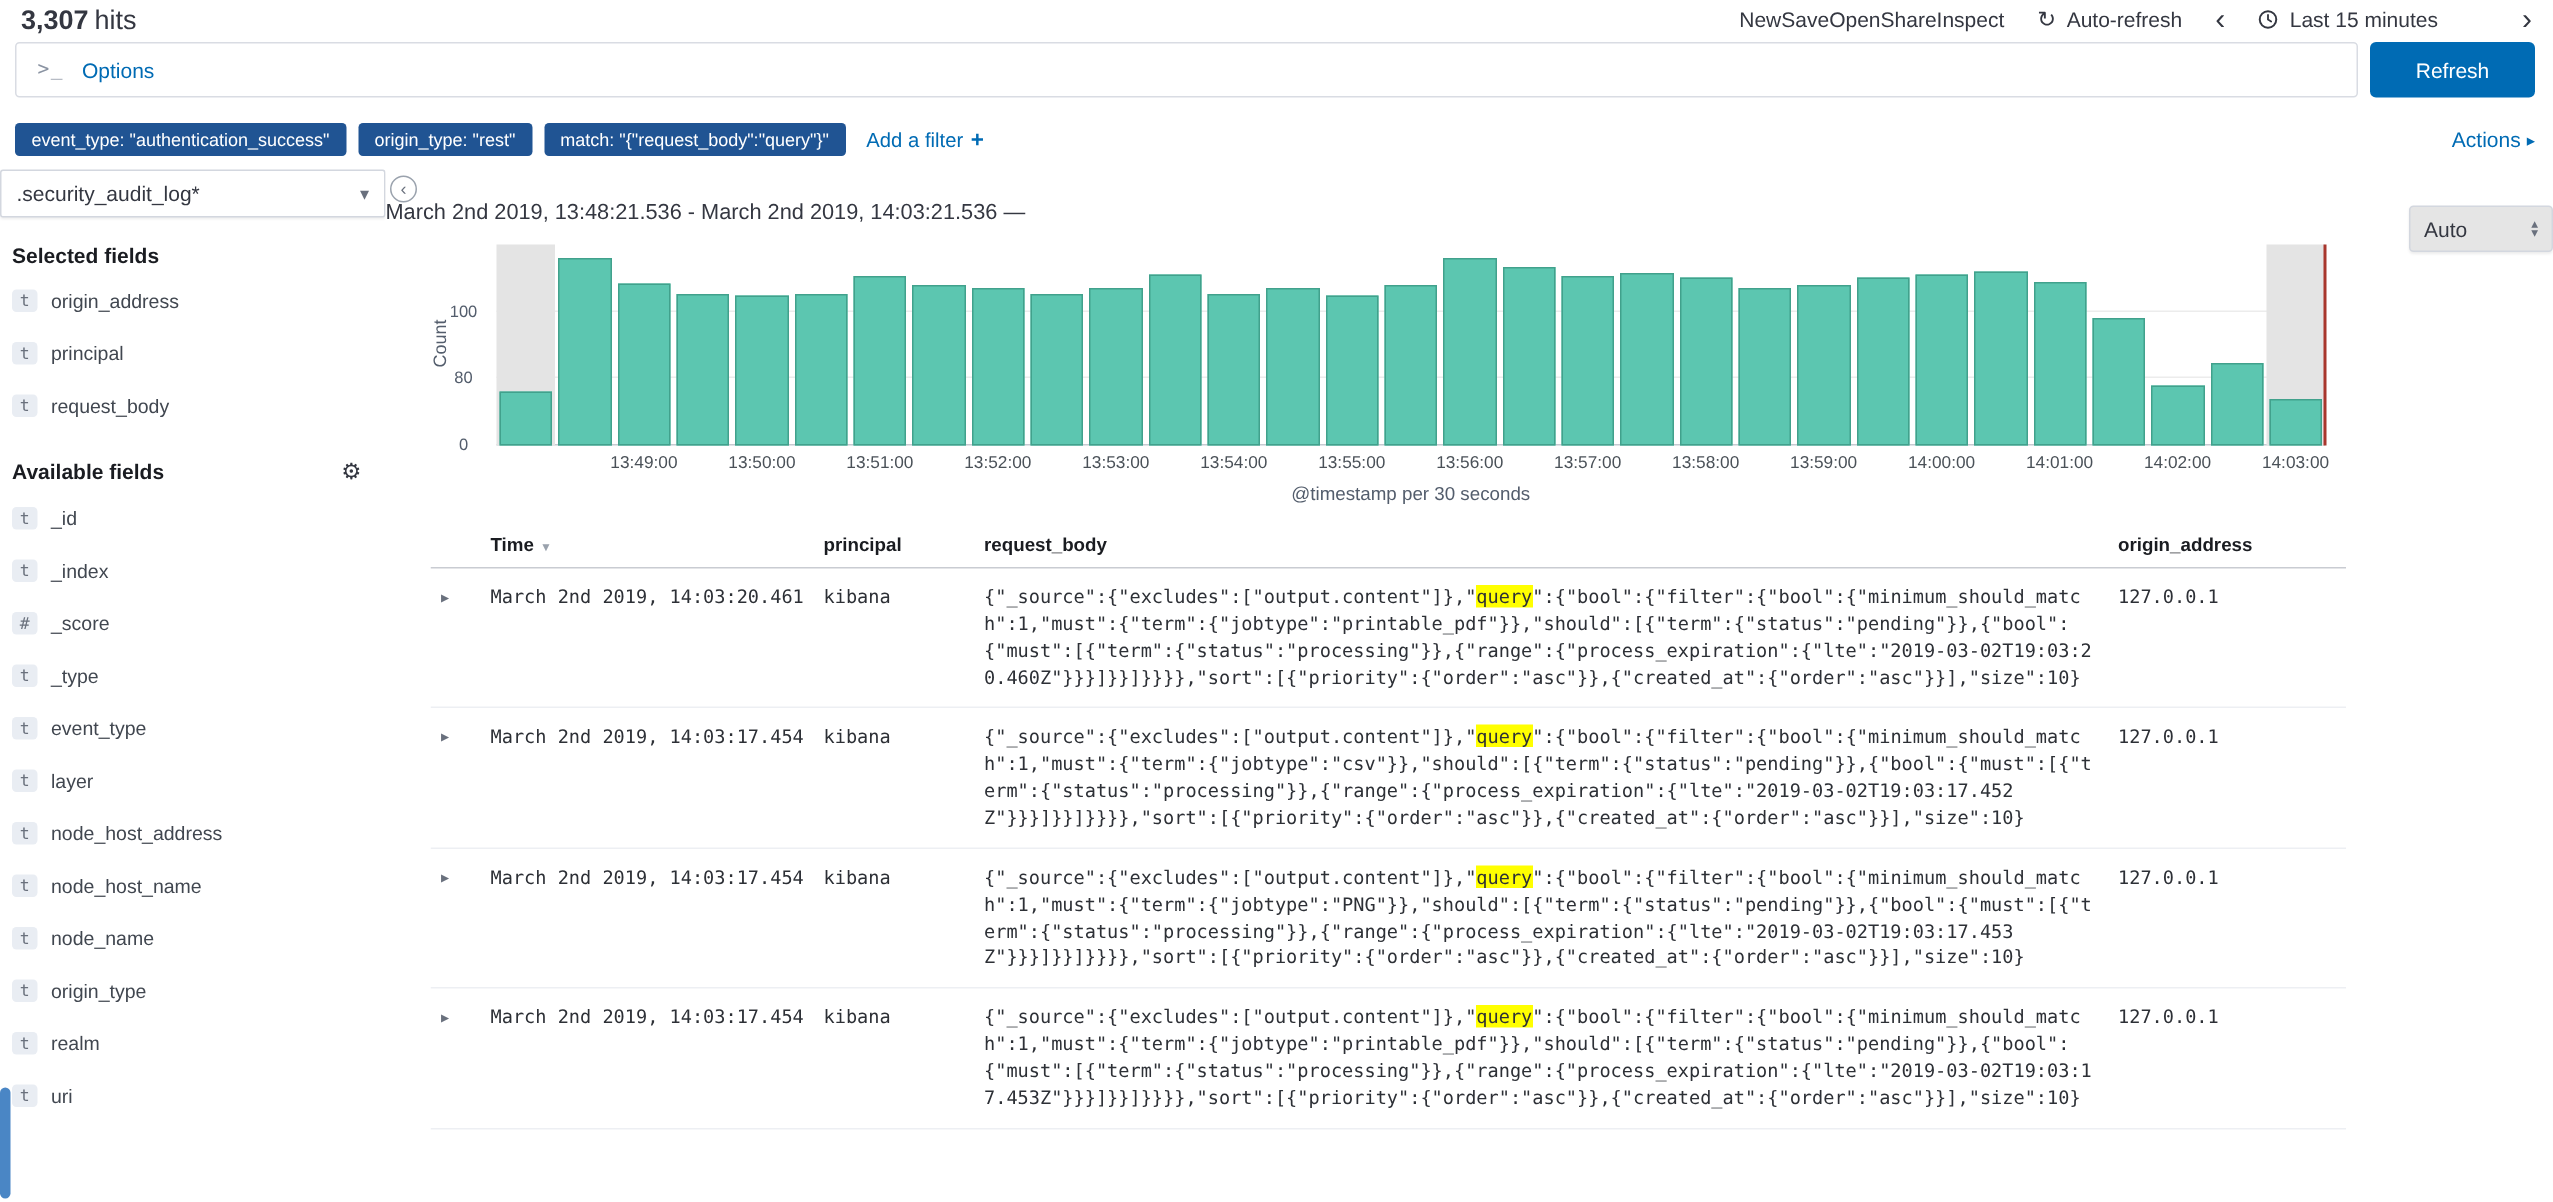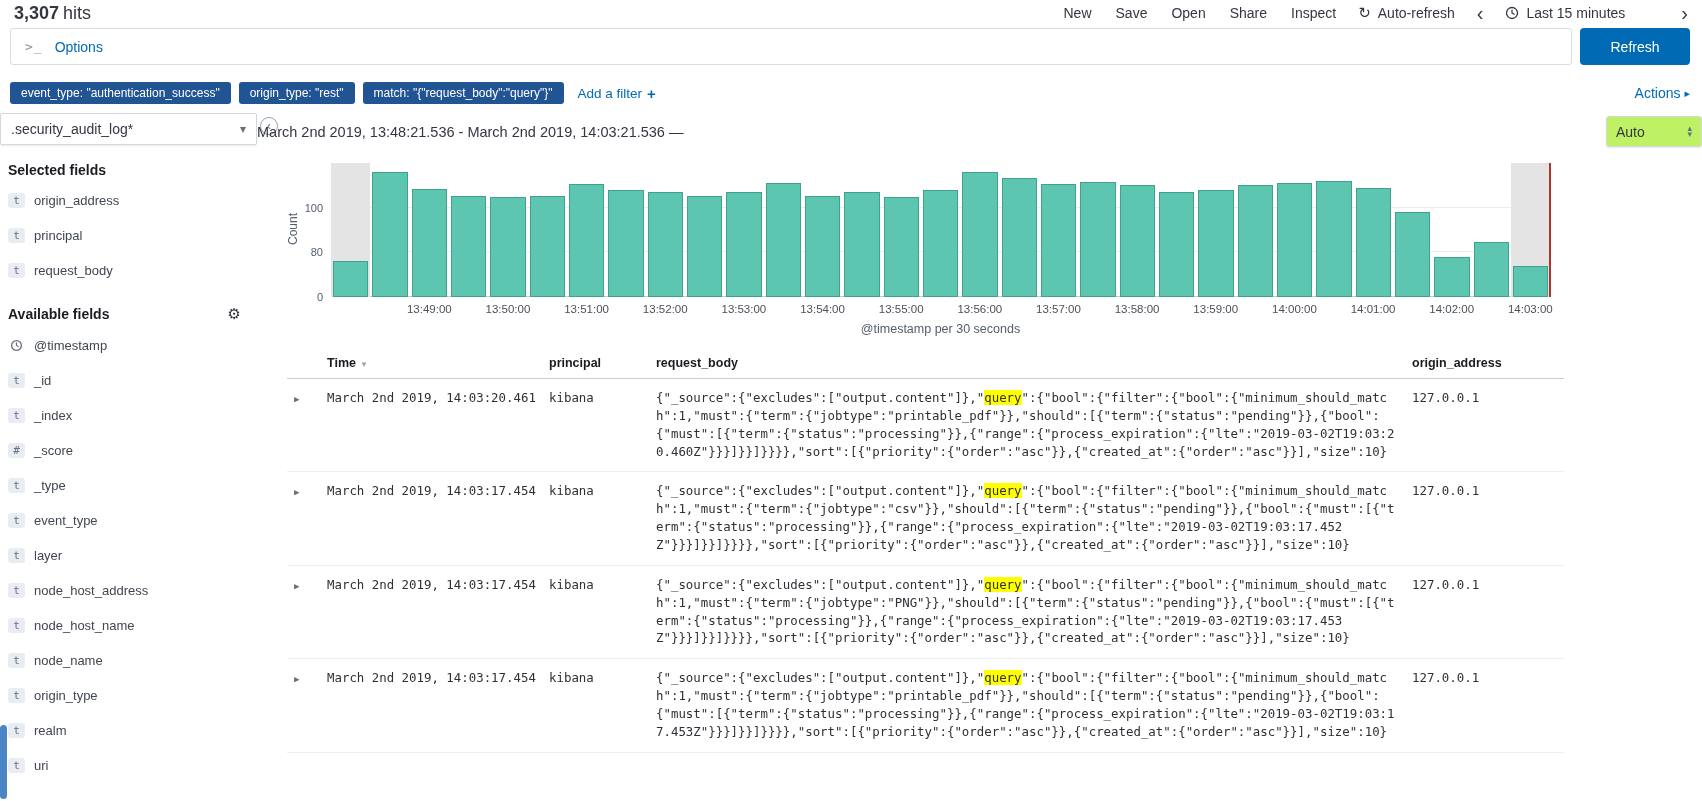--- a/index.html
+++ b/index.html
@@ -11,21 +11,21 @@
   body{
     width:1702px;height:801px;position:relative;overflow:hidden;background:#fff;
     font-family:"Liberation Sans","DejaVu Sans",sans-serif;color:#343741;
   }
   
   .topbar{position:absolute;top:0;left:0;right:0;height:26px;display:flex;align-items:center;justify-content:space-between;padding:0 14px;}
   .hits{font-size:18px;}
   .hits-num{font-weight:bold;}
   .hits-label{margin-left:4px;}
   .top-right{display:flex;align-items:center;gap:22px;font-size:14px;}
-  .menu{display:flex;gap:24px;}
+  .menu{display:flex;}
   .menu-item{cursor:pointer;display:inline-flex;align-items:center;gap:7px;white-space:nowrap;}
   .chev{font-size:20px;line-height:1;cursor:pointer;color:#343741;}
   .chev.fwd{margin-left:34px;}
   .refresh-icon{font-size:15px;}
   .clock-svg svg{width:14px;height:14px;display:block;color:#343741;}
   
   .search-row{position:absolute;top:28px;left:10px;right:12px;height:37px;display:flex;gap:8px;}
   .search-box{flex:1;border:1px solid #d9dce3;border-radius:3px;display:flex;align-items:center;padding:0 14px;gap:12px;background:#fff;}
   .prompt{font-family:"DejaVu Sans Mono","Liberation Mono",monospace;color:#8a93a2;font-size:13px;letter-spacing:1px;}
   .search-input{flex:1;border:none;outline:none;font-size:14px;color:#343741;font-family:inherit;background:transparent;}
@@ -50,28 +50,28 @@
   .field-item{height:35px;display:flex;align-items:center;gap:9px;padding-left:8px;cursor:pointer;}
   .field-badge{min-width:17px;height:15px;display:inline-flex;align-items:center;justify-content:center;background:#e9edf3;color:#6a717d;font-size:11px;border-radius:3px;font-family:"DejaVu Sans Mono","Liberation Mono",monospace;}
   .field-badge.clock{background:transparent;}
   .field-badge.clock svg{width:13px;height:13px;color:#6a717d;}
   .field-name{font-size:13px;color:#414750;}
   .left-thumb{position:absolute;left:0;bottom:2px;width:7px;height:74px;background:#4a86c5;border-radius:4px;cursor:grab;}
   
   .main{position:absolute;left:257px;top:108px;right:0;bottom:0;}
   .collapse-btn{position:absolute;left:3px;top:9px;width:18px;height:18px;border:1px solid #9aa2ad;border-radius:50%;color:#69707d;font-size:12px;display:flex;align-items:center;justify-content:center;cursor:pointer;line-height:1;}
   .chart-header{position:absolute;top:8px;left:0;right:0;display:flex;align-items:center;justify-content:space-between;gap:14px;font-size:14.5px;}
-  .interval-select{width:96px;height:31px;border:1px solid #d3d7df;border-radius:3px;box-shadow:0 1px 2px rgba(0,0,0,0.08);display:flex;align-items:center;justify-content:space-between;padding:0 9px;cursor:pointer;font-size:14px;background:#bef264;}
+  .interval-select{width:96px;height:31px;border:1px solid #d3d7df;border-radius:3px;box-shadow:0 1px 2px rgba(0,0,0,0.08);display:flex;align-items:center;justify-content:space-between;padding:0 9px;cursor:pointer;font-size:14px;background:#e5e5e5;margin-top:21px;}
   .updown{display:flex;flex-direction:column;line-height:0.62;color:#69707d;font-size:9px;}
   .updown i{font-style:normal;}
   
   .chart-wrap{position:absolute;top:50px;left:0;right:0;height:185px;}
   .count-label{position:absolute;left:20px;top:64px;transform:rotate(-90deg);font-size:12px;color:#535d6c;}
   .y-ticks{position:absolute;left:38px;width:28px;top:5px;height:134px;}
-  .ytick{position:absolute;right:0;width:28px;text-align:right;font-size:11px;color:#535d6c;}
+  .ytick{position:absolute;right:0;width:28px;text-align:center;font-size:11px;color:#535d6c;}
   .plot{position:absolute;left:74px;right:152px;top:5px;height:134px;}
   [data-name="plot-gridlines"]{position:absolute;inset:0;}
   .gridline{position:absolute;left:0;right:0;height:1px;background:#ececec;}
   .gridline.axis{background:#c6cad1;}
   .bars{position:absolute;inset:0;display:flex;}
   .bar-cell{flex:1;position:relative;cursor:pointer;}
   .bar-cell.partial{background:var(--partial_shade);}
   .bar-fill{position:absolute;bottom:0;left:2px;right:2px;background:var(--bar);border:1px solid var(--bar_border);}
   .end-line{position:absolute;top:0;bottom:0;right:-1px;width:2px;background:var(--range_end_line);}
   .xlabels{position:absolute;left:74px;right:152px;top:145px;height:15px;}
@@ -163,29 +163,20 @@
       <div class="field-item" data-name="field-item-request_body">
         <span class="field-badge" data-name="field-type-icon">t</span>
         <span class="field-name" data-name="field-name">request_body</span>
       </div>
     </div>
   <div class="section-h avail" data-name="available-fields-header">
     <span data-name="available-fields-label">Available fields</span>
     <span class="gear" data-name="gear-icon">⚙</span>
   </div>
   <div data-name="available-fields-list">
-      <div class="field-item" data-name="field-item-timestamp">
-        <span class="field-badge clock" data-name="clock-icon">
-          <svg viewBox="0 0 16 16">
-            <circle cx="8" cy="8" r="6" fill="none" stroke="currentColor" stroke-width="1.6"></circle>
-            <path d="M8 4.8V8l2.2 1.4" fill="none" stroke="currentColor" stroke-width="1.4" stroke-linecap="round"></path>
-          </svg>
-        </span>
-        <span class="field-name" data-name="field-name">@timestamp</span>
-      </div>
       <div class="field-item" data-name="field-item-_id">
         <span class="field-badge" data-name="field-type-icon">t</span>
         <span class="field-name" data-name="field-name">_id</span>
       </div>
       <div class="field-item" data-name="field-item-_index">
         <span class="field-badge" data-name="field-type-icon">t</span>
         <span class="field-name" data-name="field-name">_index</span>
       </div>
       <div class="field-item" data-name="field-item-_score">
         <span class="field-badge" data-name="field-type-icon">#</span>

